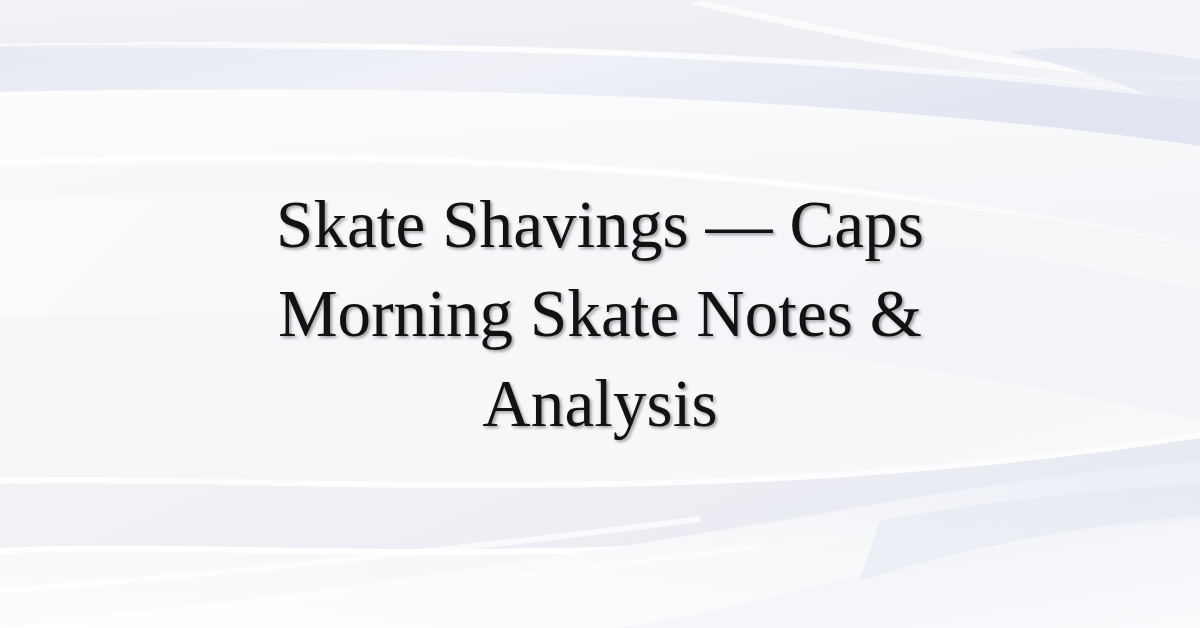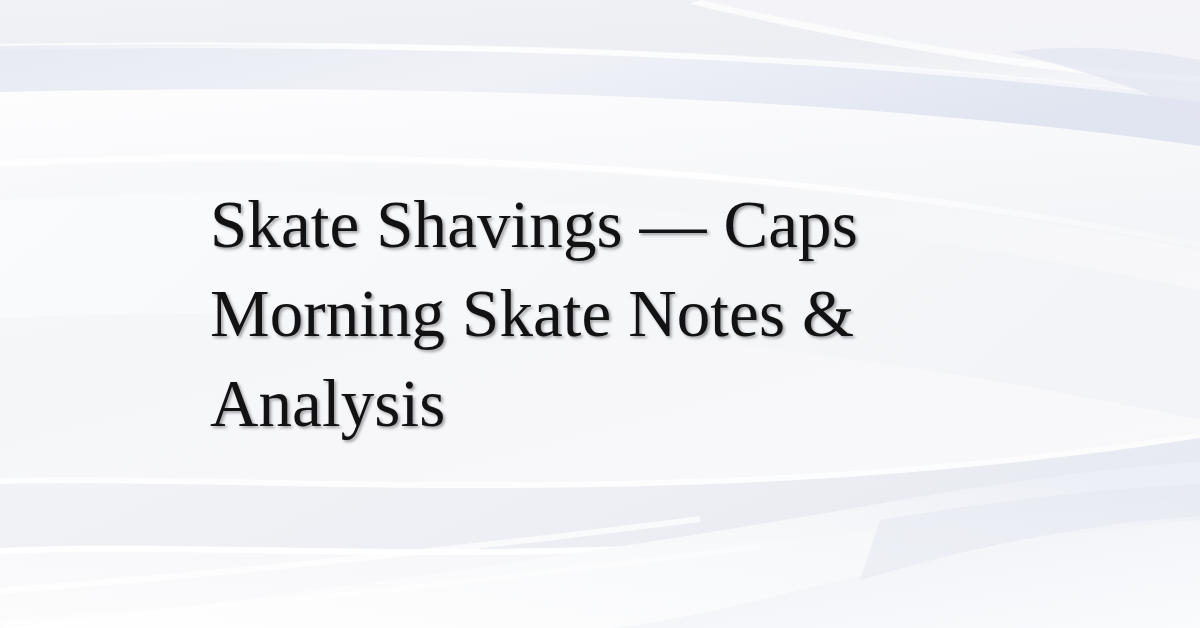--- a/index.html
+++ b/index.html
@@ -38,21 +38,21 @@
     left: 0;
     top: 0;
     width: 1200px;
     height: 628px;
     display: flex;
     align-items: center;
     justify-content: center;
   }
   .headline {
     width: 780px;
-    text-align: left;
+    text-align: center;
     font-size: 67px;
     line-height: 1.33;
     font-weight: 400;
     color: #121212;
     letter-spacing: 0.1px;
     text-shadow: 2px 2px 3px rgba(90, 90, 95, 0.55);
     white-space: pre-wrap;
   }
 </style>
 </head>

